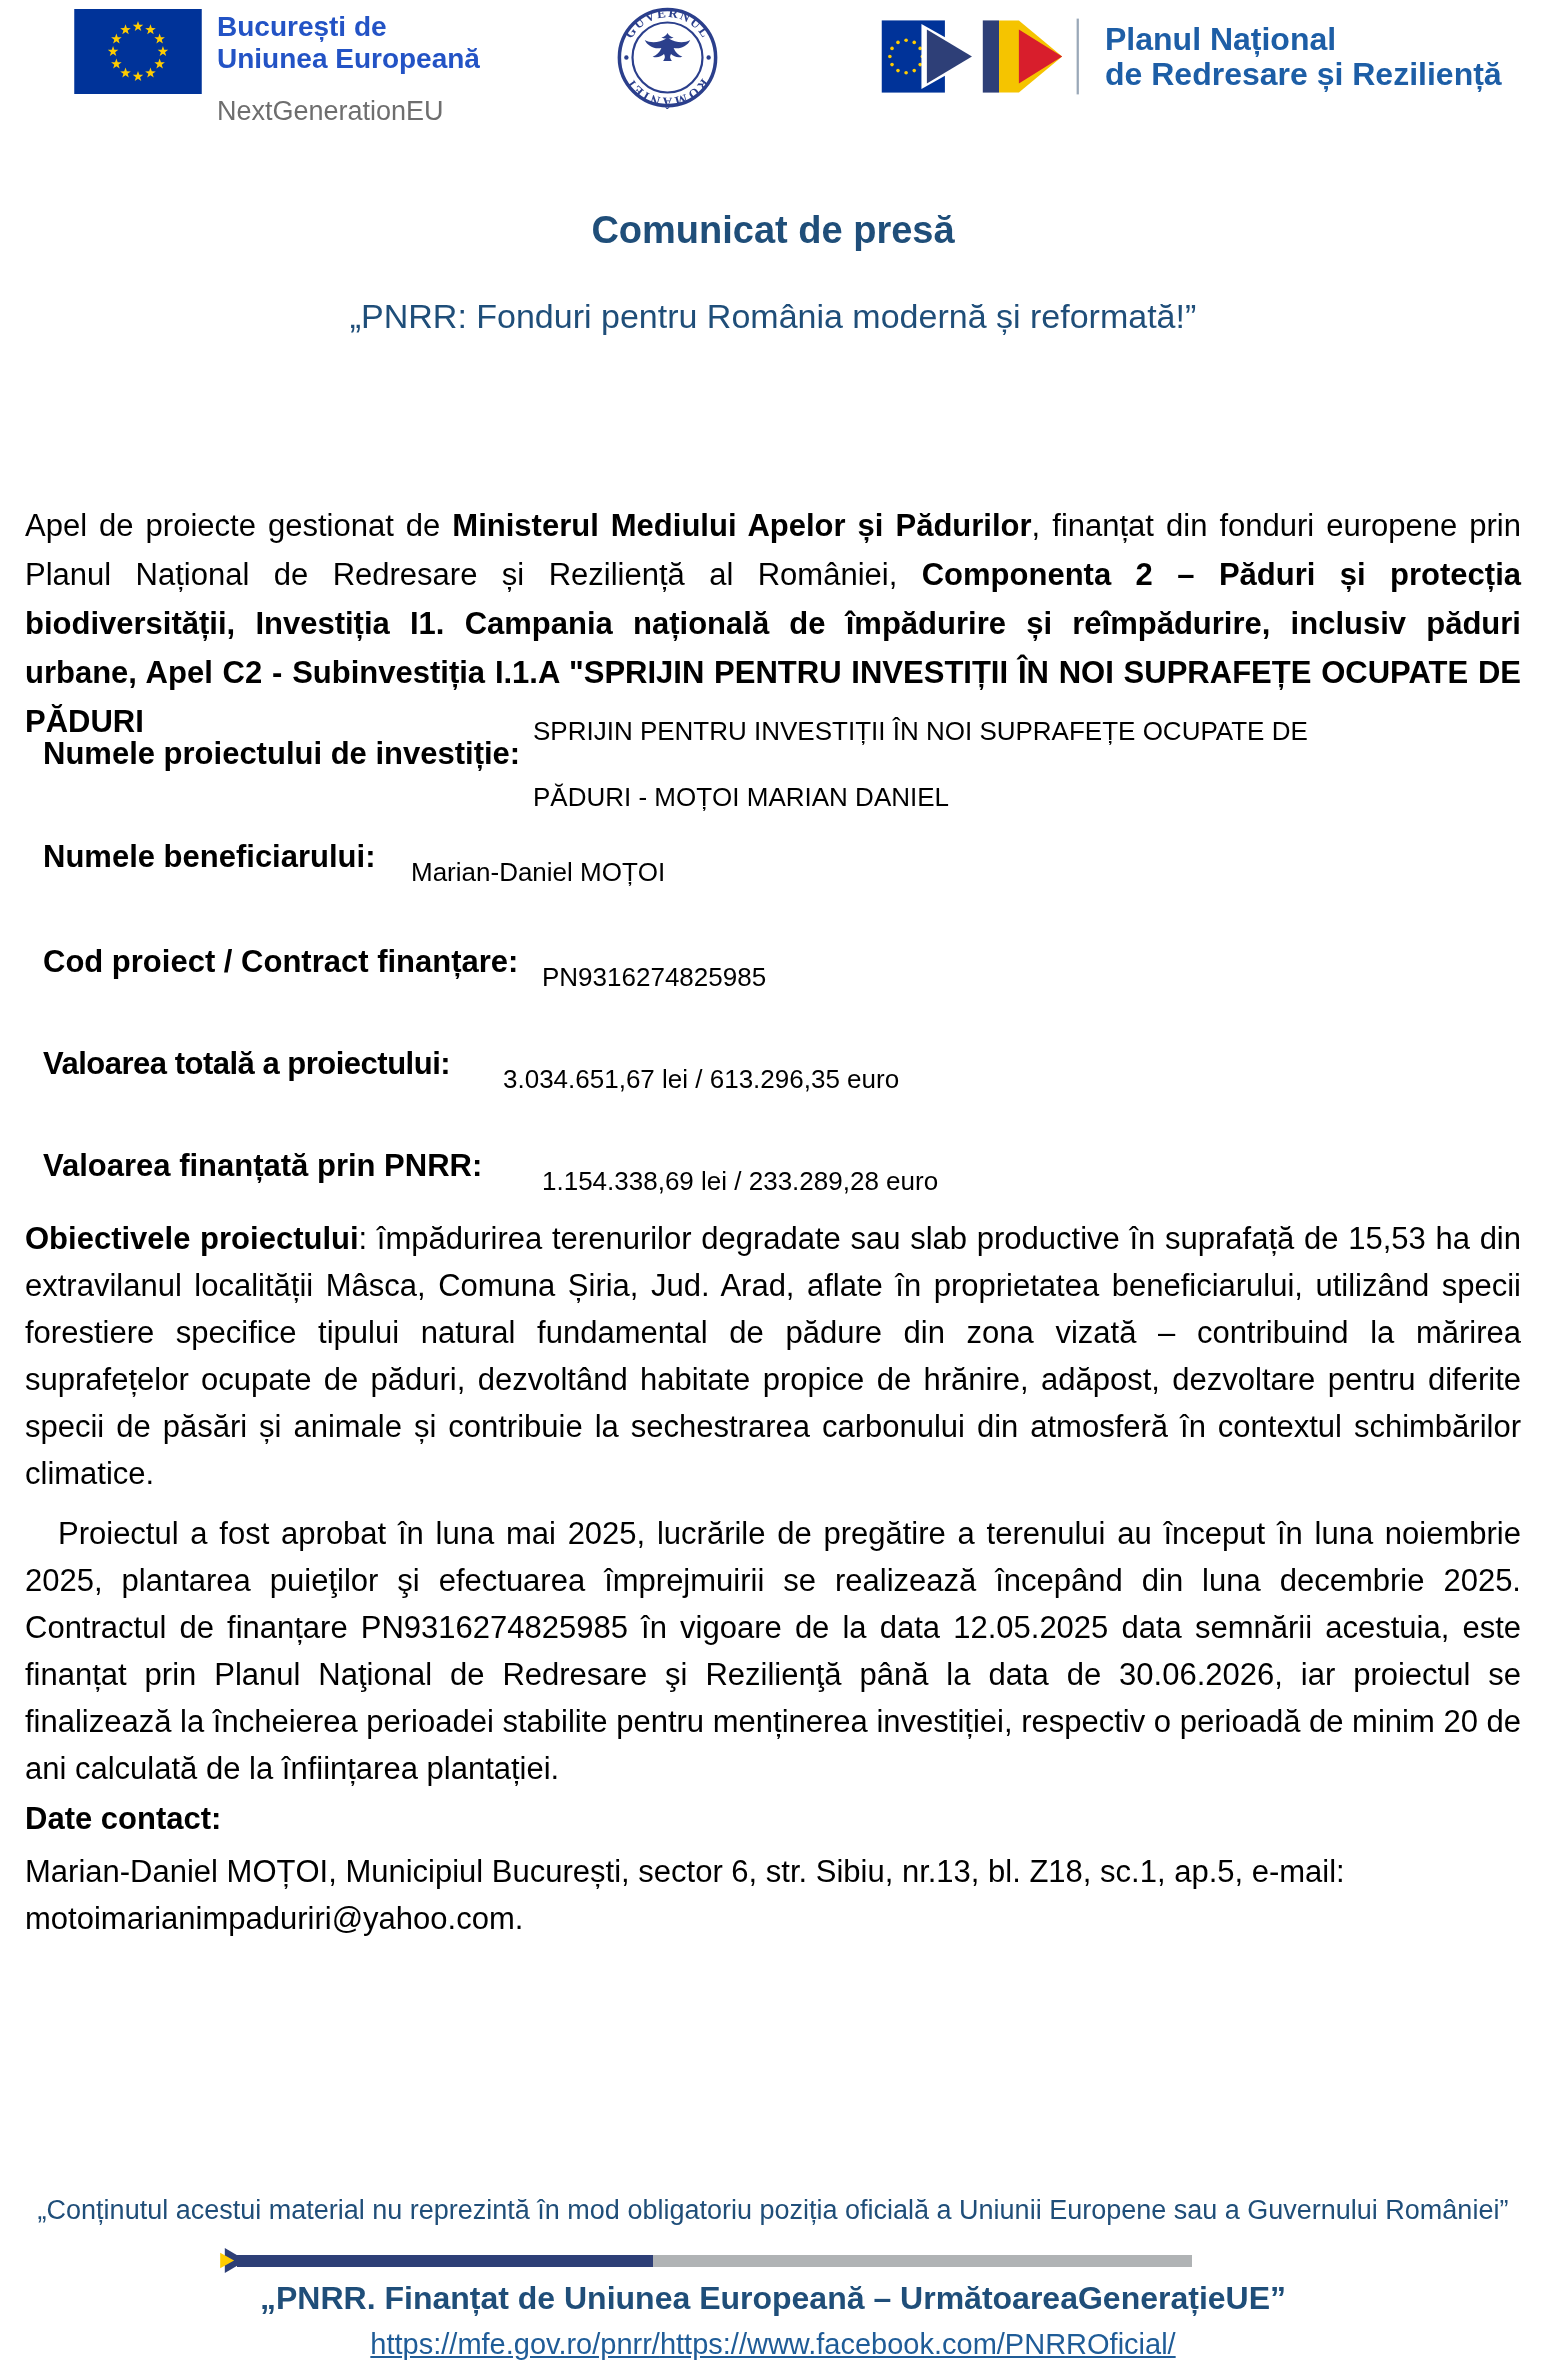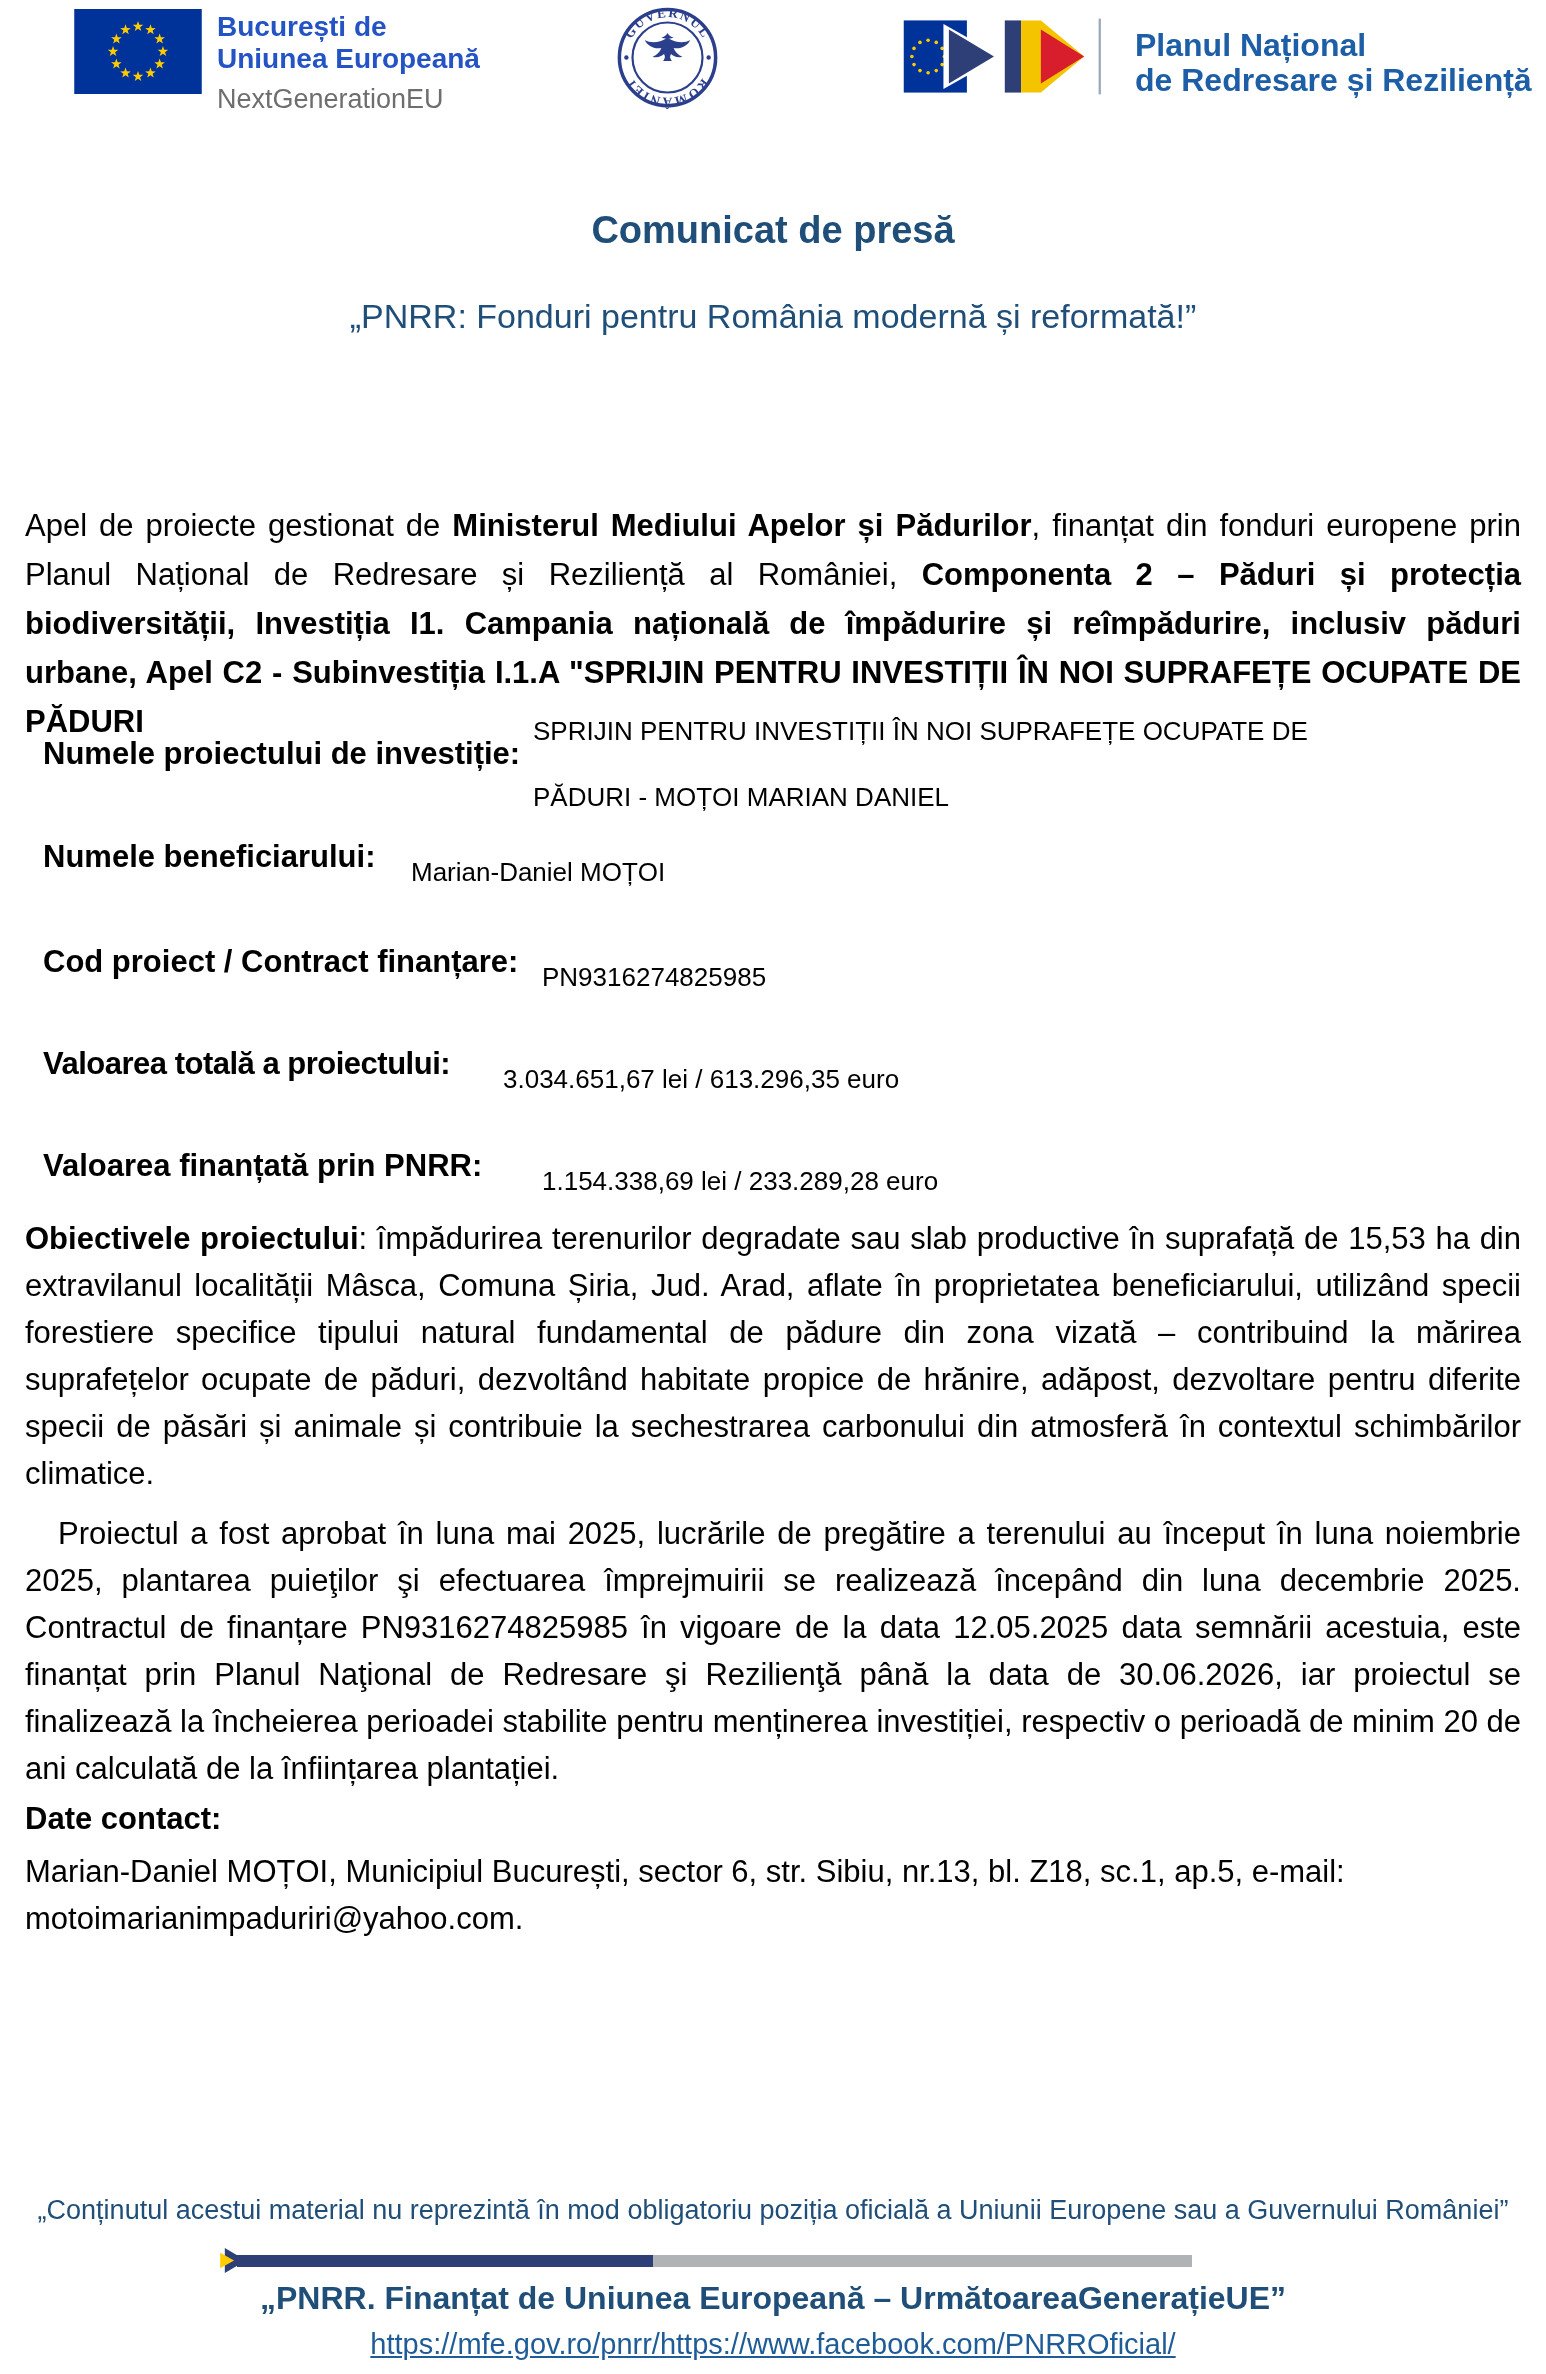--- a/index.html
+++ b/index.html
@@ -13,23 +13,23 @@
     overflow:hidden;
   }
   
   .header{position:absolute;top:0;left:0;right:0;height:125px;}
   .eu-logo{position:absolute;left:74px;top:9.3px;display:flex;align-items:flex-start;}
   .eu-flag{display:block;}
   .eu-logo-text{margin-left:15px;line-height:32px;padding-top:1.9px;}
   .eu-logo-text .l1,.eu-logo-text .l2{
     font-size:28px;font-weight:bold;color:var(--eutext,#2353c5);
   }
-  .eu-logo-text .l3{font-size:27px;color:var(--graytext,#6e6e6e);margin-top:8px;}
+  .eu-logo-text .l3{font-size:27px;color:var(--graytext,#6e6e6e);margin-top:20px;}
   .gov-seal{position:absolute;left:615px;top:4.6px;}
-  .pnrr-logo{position:absolute;left:903px;top:15px;display:flex;align-items:flex-end;gap:8px;}
+  .pnrr-logo{position:absolute;left:881px;top:15px;display:flex;align-items:center;}
   .pnrr-text{margin-left:15px;font-size:32px;font-weight:bold;
     color:var(--pnrrblue,#1d5ea6);line-height:35px;}
   
   .title{position:absolute;top:209px;left:0;right:0;text-align:center;
     font-size:38px;font-weight:bold;color:var(--accent,#1f4e79);}
   .subtitle{position:absolute;top:297px;left:0;right:0;text-align:center;
     font-size:34px;color:var(--accent,#1f4e79);}
   
   .intro{position:absolute;top:367px;left:56px;right:56px;text-align:center;
     font-size:31px;line-height:52px;}

